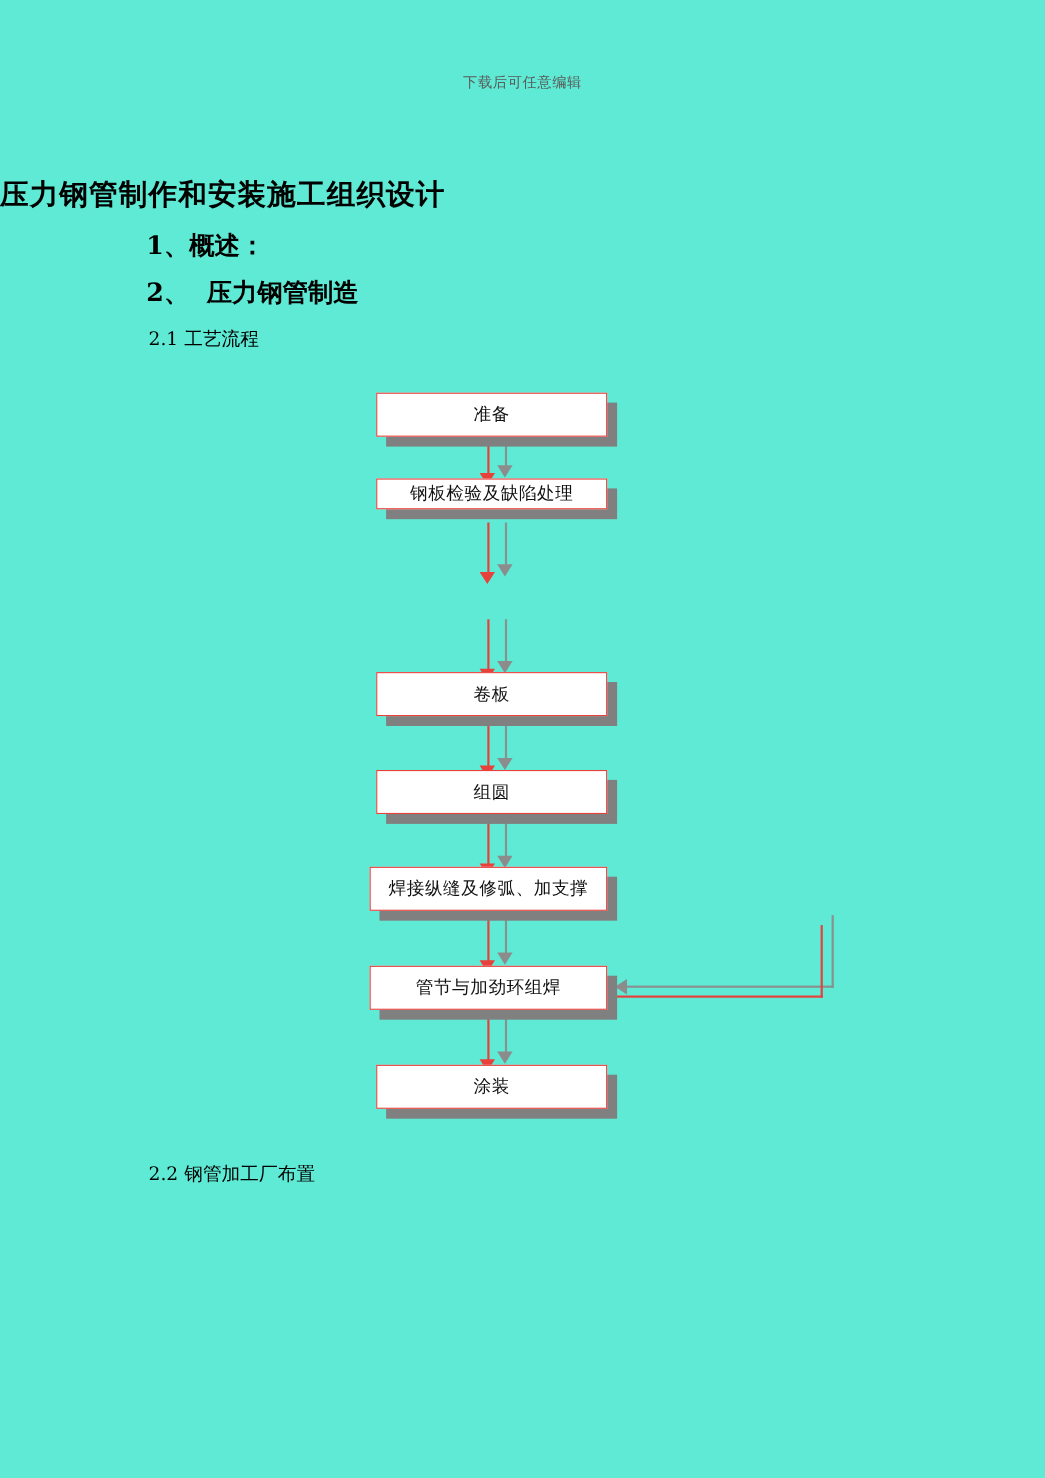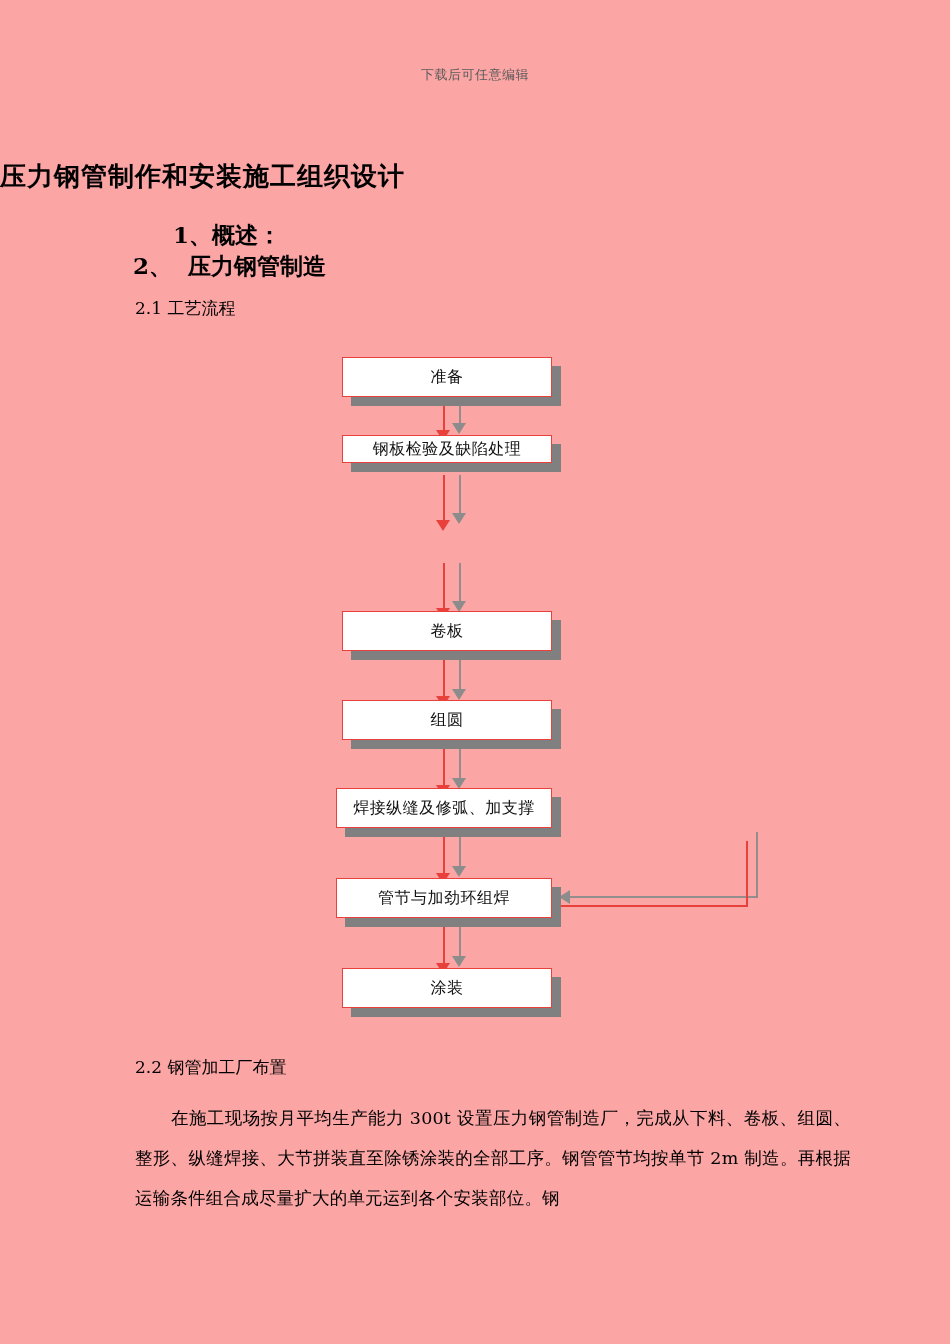--- a/index.html
+++ b/index.html
@@ -8,21 +8,21 @@
     background: #ffffff;
   }
   body {
     font-family: "DejaVu Serif", "Liberation Serif", serif;
     color: #000000;
   }
   #page {
     position: relative;
     width: 950px;
     height: 1344px;
-    background: #fca5a5;
+    background: #5eead4;
     overflow: hidden;
   }
 
   
   .doc-header {
     position: absolute;
     top: 66px;
     left: 0;
     width: 950px;
     text-align: center;
@@ -43,21 +43,21 @@
     font-weight: bold;
     letter-spacing: 1px;
   }
   .h-level1 {
     position: absolute;
     left: 133px;
     font-size: 23px;
     font-weight: bold;
     white-space: pre;
   }
-  .h1-a { top: 220px; margin-left: 40px; }
+  .h1-a { top: 208px; }
   .h1-b { top: 251px; }
   .h-level2 {
     position: absolute;
     left: 135px;
     font-size: 17px;
     font-weight: normal;
     white-space: pre;
   }
   .h2-a { top: 297px; }
   .h2-b { top: 1056px; }
@@ -244,15 +244,14 @@
       <div class="shadow"></div>
       <div class="face"></div>
       <div class="label">管节与加劲环组焊</div>
     </div>
 
 
   </div>
 
   <div class="h-level2 h2-b">2.2 钢管加工厂布置</div>
 
-  <div class="para">在施工现场按月平均生产能力 300t 设置压力钢管制造厂，完成从下料、卷板、组圆、整形、纵缝焊接、大节拼装直至除锈涂装的全部工序。钢管管节均按单节 2m 制造。再根据运输条件组合成尽量扩大的单元运到各个安装部位。钢</div>
 
 </div>
 
 </body></html>

